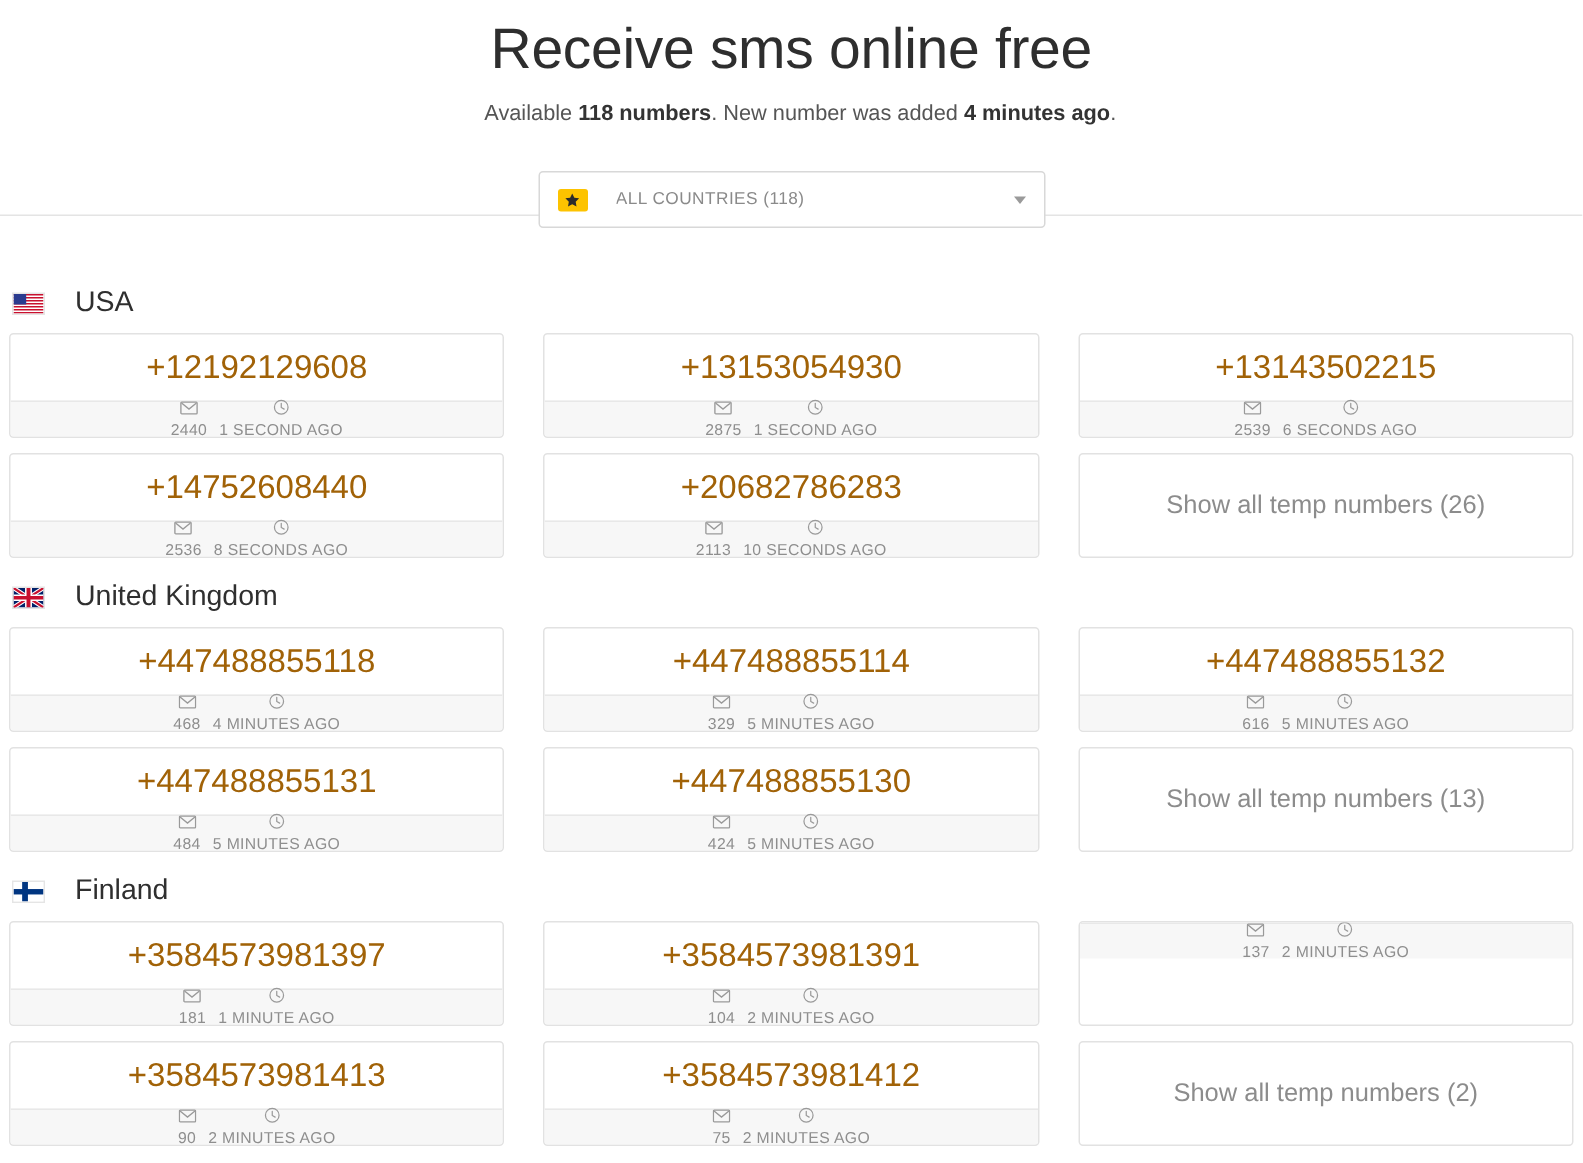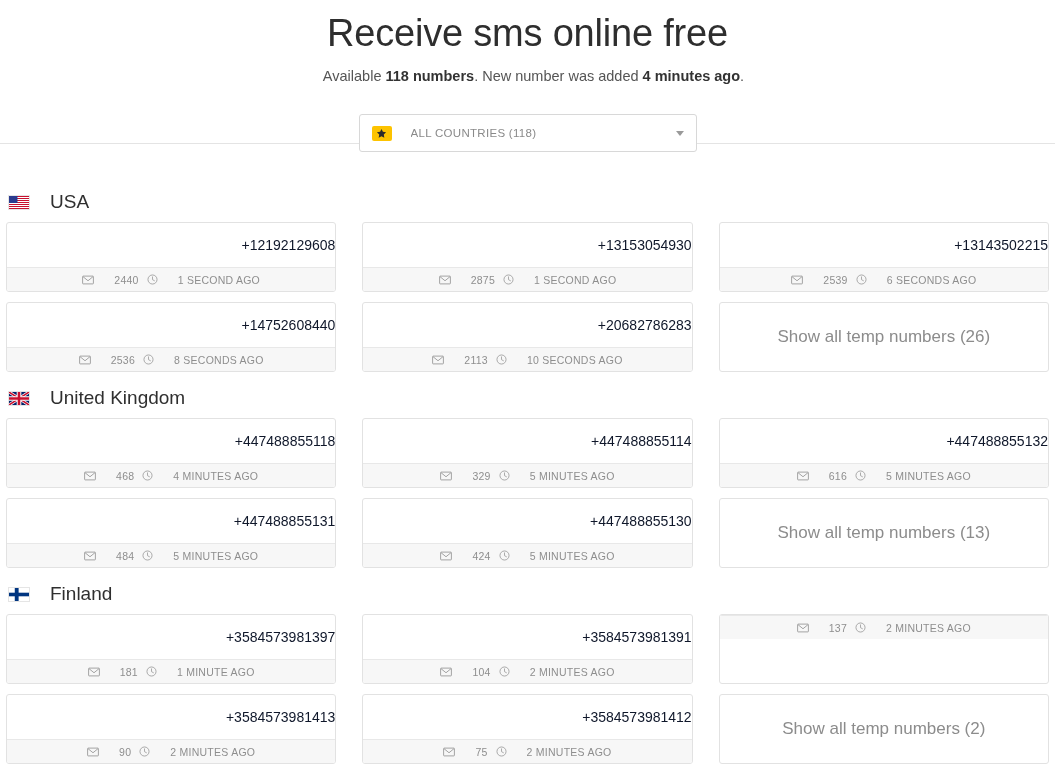--- a/index.html
+++ b/index.html
@@ -131,44 +131,45 @@
   }
   .number-card {
     border: 1px solid #e2e2e2;
     border-radius: 3px;
     background: #ffffff;
     overflow: hidden;
     cursor: pointer;
   }
   .number-card .num {
     display: block;
-    text-align: right;
-    font-size: 14px;
-    color: #0f172a;
+    text-align: center;
+    font-size: 22px;
+    color: #a16207;
     line-height: 44px;
     height: 44px;
     font-weight: 400;
   }
   .number-card .meta {
     border-top: 1px solid #e8e8e8;
     background: #f7f7f7;
     height: 24px;
     display: flex;
     align-items: center;
     justify-content: center;
     gap: 8px;
     font-size: 10.5px;
     letter-spacing: 0.25px;
     color: #8e8e8e;
     text-transform: uppercase;
   }
   .meta-item {
     display: inline-flex;
     align-items: center;
-    gap: 20px;
+    gap: 4px;
+    flex-direction: column;
   }
   .meta-item svg { display: block; }
 
   .show-all-card {
     border: 1px solid #e2e2e2;
     border-radius: 3px;
     background: #ffffff;
     display: flex;
     align-items: center;
     justify-content: center;

